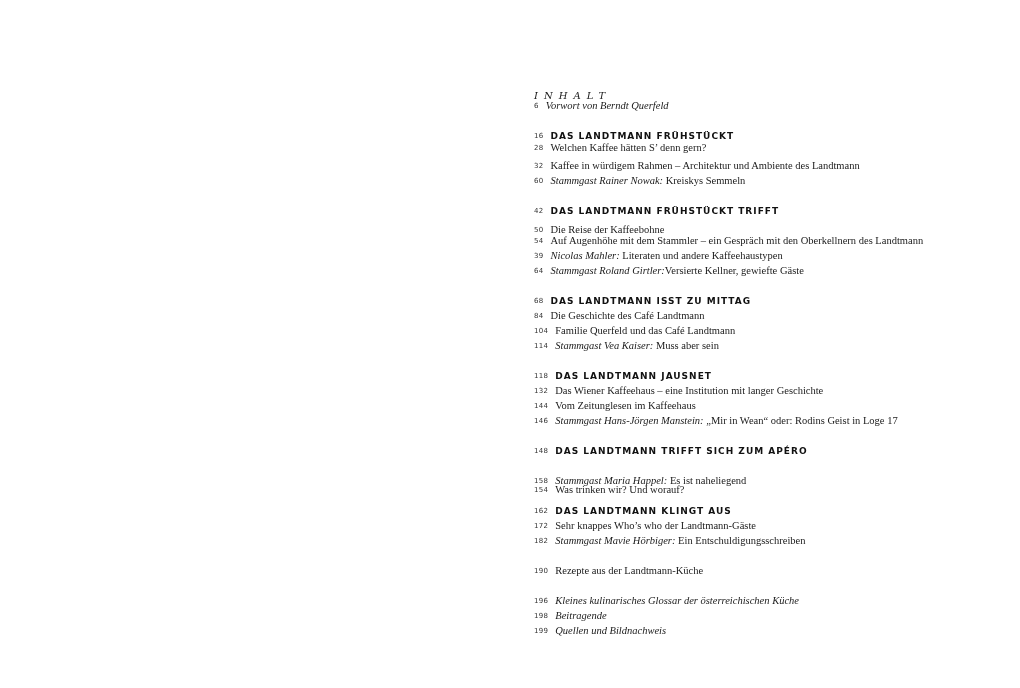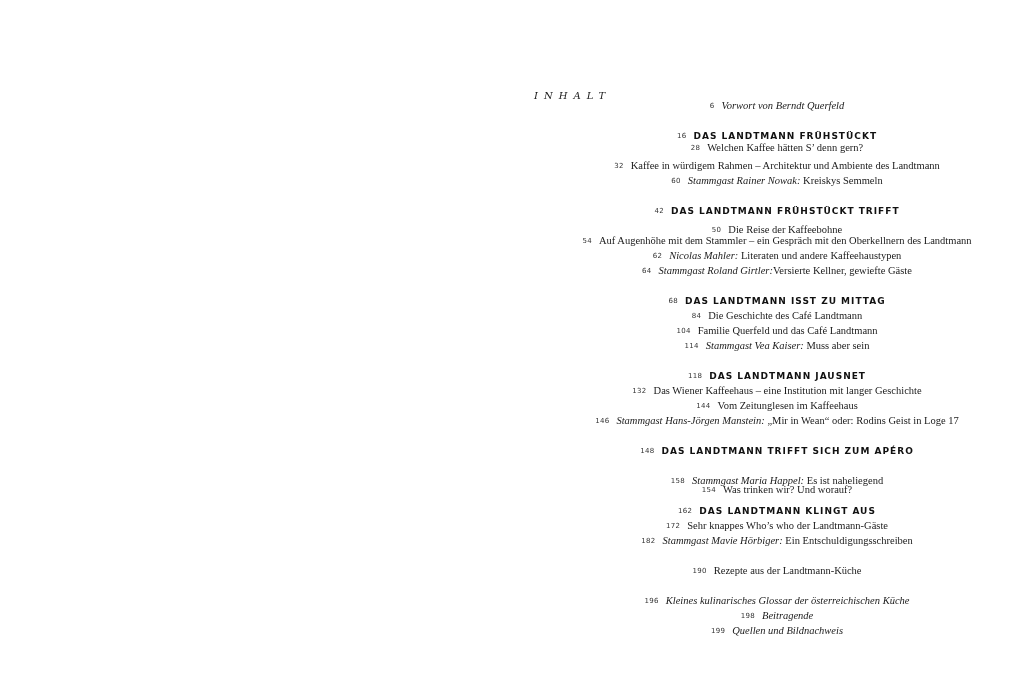--- a/index.html
+++ b/index.html
@@ -43,21 +43,21 @@
       letter-spacing: 6px;
       color: #1a1a1a;
       padding-left: 24px;
       box-sizing: border-box;
       margin-top: 28px;
     }
     .toc-line {
       position: absolute;
       left: 0;
       width: 510px;
-      text-align: center;
+      text-align: left;
       white-space: nowrap;
       height: 15px;
       line-height: 15px;
       padding-left: 24px;
       box-sizing: border-box;
     }
     .pg {
       font-family: "DejaVu Sans", sans-serif;
       font-size: 7px;
       color: #333;
@@ -110,21 +110,21 @@
     <div class="toc-line" style="top:201px">
       <span class="pg">42</span><span class="chapter">DAS LANDTMANN FRÜHSTÜCKT TRIFFT</span>
     </div>
     <div class="toc-line" style="top:220px">
       <span class="pg">50</span><span class="entry"><span class="it"></span><span>Die Reise der Kaffeebohne</span></span>
     </div>
     <div class="toc-line" style="top:231px">
       <span class="pg">54</span><span class="entry"><span class="it"></span><span>Auf Augenhöhe mit dem Stammler – ein Gespräch mit den Oberkellnern des Landtmann</span></span>
     </div>
     <div class="toc-line" style="top:246px">
-      <span class="pg">62</span><span class="entry"><span class="it">Nicolas Mahler:</span><span> Literaten und andere Kaffeehaustypen</span></span>
+      <span class="pg">39</span><span class="entry"><span class="it">Nicolas Mahler:</span><span> Literaten und andere Kaffeehaustypen</span></span>
     </div>
     <div class="toc-line" style="top:261px">
       <span class="pg">64</span><span class="entry"><span class="it">Stammgast Roland Girtler:</span><span>Versierte Kellner, gewiefte Gäste</span></span>
     </div>
 
     <div class="toc-line" style="top:291px">
       <span class="pg">68</span><span class="chapter">DAS LANDTMANN ISST ZU MITTAG</span>
     </div>
     <div class="toc-line" style="top:306px">
       <span class="pg">84</span><span class="entry"><span class="it"></span><span>Die Geschichte des Café Landtmann</span></span>

